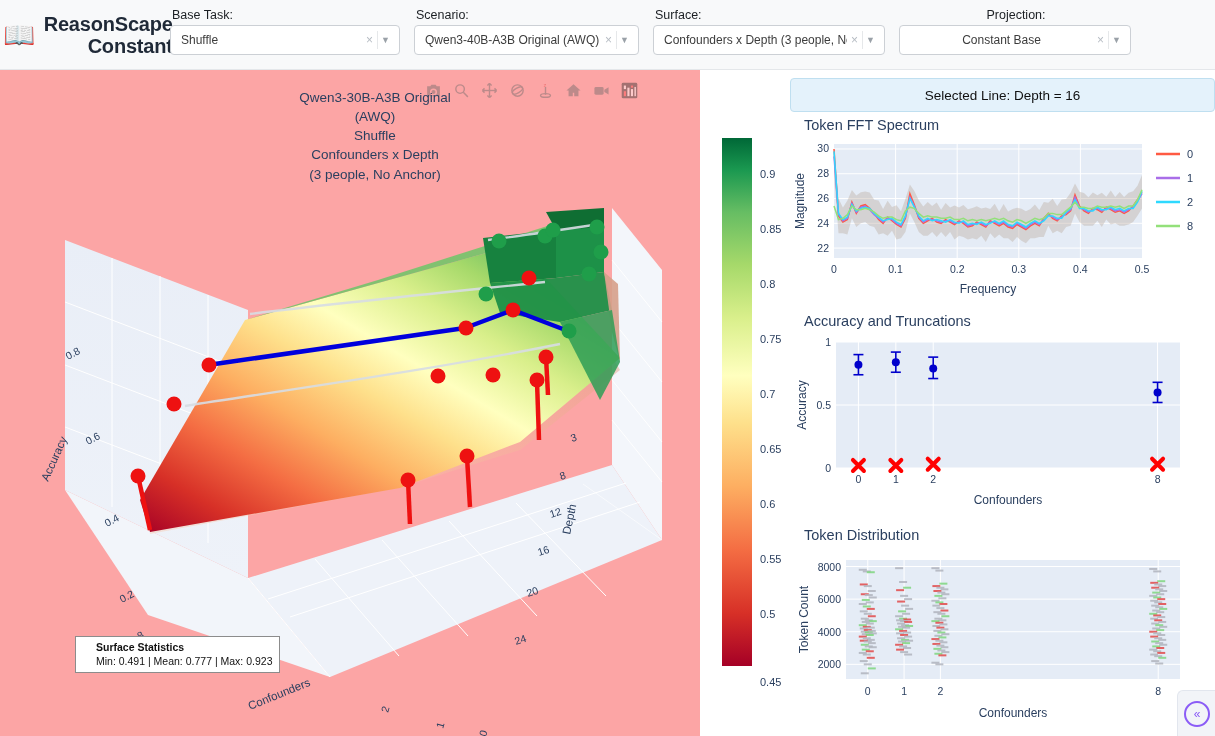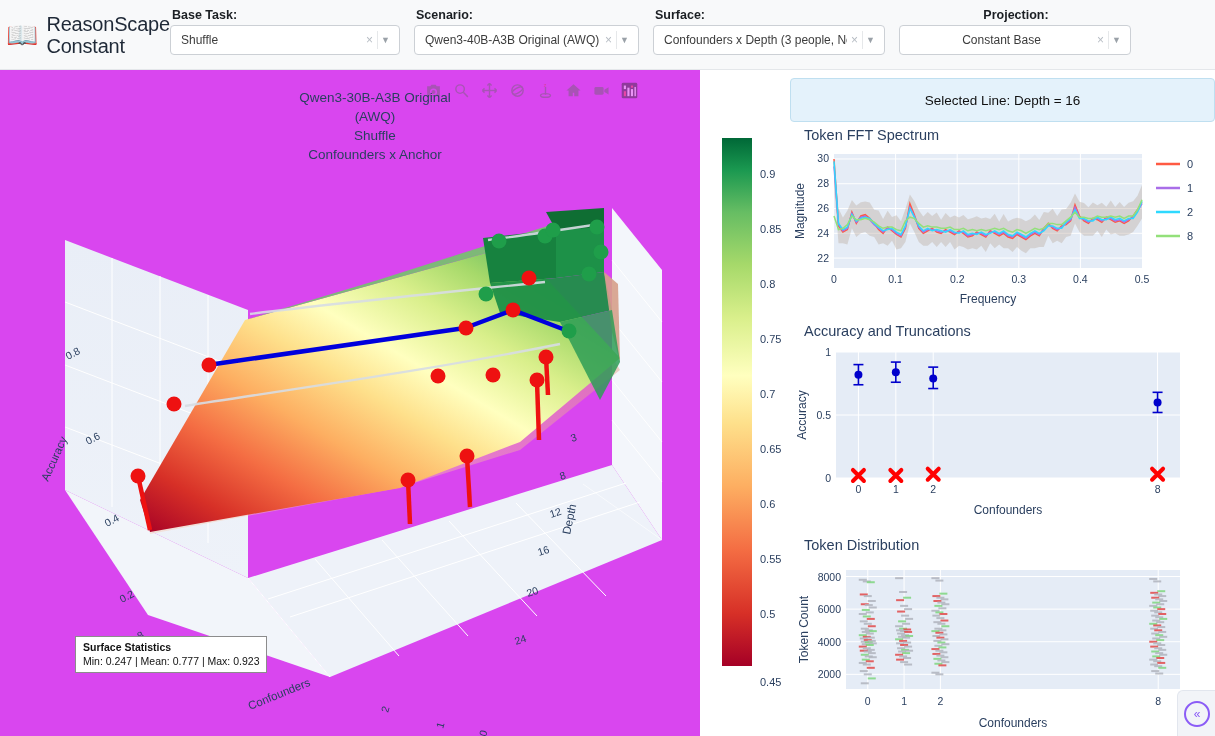--- a/index.html
+++ b/index.html
@@ -17,26 +17,26 @@
     position: absolute; top:0; left:0; width:1215px; height:70px;
     background:#f8f9fa; border-bottom:1px solid #e4e7ea;
     display:flex; align-items:flex-start;
   }
   #brand {
     width:170px; height:70px; display:flex; align-items:center;
     justify-content:center; gap:8px; padding-left:6px;
   }
   #brand .logo { font-size:26px; line-height:1; }
   #brand .brand-text {
-    font-size:20px; font-weight:normal; color:#1f2937; line-height:1.1;
-    text-align:left; letter-spacing:-0.2px;
+    font-size:20px; font-weight:bold; color:#1f2937; line-height:1.1;
+    text-align:right; letter-spacing:-0.2px;
   }
   .ctrl { padding-top:8px; }
   .ctrl .lbl {
-    font-size:12.5px; font-weight:bold; color:#1b1f23;
+    font-size:12.5px; font-weight:normal; color:#1b1f23;
     margin:0 0 3px 2px; display:block;
   }
   .dd {
     position:relative; height:30px; background:#fff;
     border:1px solid #ccd0d5; border-radius:4px;
     display:flex; align-items:center; padding:0 0 0 10px;
     font-size:12px; color:#444;
   }
   .dd .val {
     flex:1; white-space:nowrap; overflow:hidden; text-overflow:clip;
@@ -50,52 +50,52 @@
   }
   .dd .sep { width:1px; height:18px; background:#e6e8ea; }
   #c-base   { width:230px; }
   #c-scen   { width:225px; margin-left:14px; }
   #c-surf   { width:232px; margin-left:14px; }
   #c-proj   { width:232px; margin-left:14px;text-align:center; }
 
   
   #plot3d {
     position:absolute; left:0; top:70px; width:700px; height:666px;
-    background:#d946ef;
+    background:#fca5a5;
   }
   #modebar {
     position:absolute; right:62px; top:12px; display:flex; gap:11px;
     align-items:center; opacity:.42;
   }
   #modebar .mb { width:17px; height:17px; display:block; }
   #modebar .mb.active { opacity:1; }
   #title3d {
     position:absolute; left:225px; top:18px; width:300px; text-align:center;
     font-size:13.5px; color:#2a3f5f; line-height:1.42;
   }
   #surfstats {
     position:absolute; left:75px; top:566px;
-    border:1px solid #8c8c8c; background:#fff; padding:3px 7px 4px 7px;
+    border:1px solid #8c8c8c; background:#fff; padding:3px 7px 4px 20px;
     font-size:10.5px; color:#111; line-height:1.35;
   }
   #surfstats .h { font-weight:bold; }
   svg.s3d { position:absolute; left:0; top:0; }
   .ax-lbl { font-size:11.5px; fill:#2a3f5f; font-family:"Liberation Sans",sans-serif; }
   .ax-tk  { font-size:10.5px; fill:#2a3f5f; font-family:"Liberation Sans",sans-serif; }
 
   
   #colorbar { position:absolute; left:722px; top:138px; width:34px; height:528px; }
   #cb-grad { width:30px; height:528px; }
   .cb-tk { position:absolute; left:38px; font-size:11px; color:#2a3f5f;
            transform:translateY(-50%); white-space:nowrap; }
 
   
   #right { position:absolute; left:790px; top:78px; width:425px; height:658px; }
   #sel-banner {
-    width:425px; height:44px; background:#e4f2fb; border:1px solid #bfdff0;
+    width:425px; height:34px; background:#e4f2fb; border:1px solid #bfdff0;
     border-radius:4px; display:flex; align-items:center; justify-content:center;
     font-size:13.5px; color:#111;
   }
   .sub-title {
     font-size:14.5px; color:#2a3f5f; margin:0; padding:0;
     font-family:"Liberation Sans",sans-serif;
   }
   .mini-chart { position:relative; }
 
   
@@ -205,21 +205,22 @@
         <rect x="4" y="5" width="3" height="5" fill="#fff"></rect>
         <rect x="14" y="5" width="3" height="3" fill="#f44"></rect>
         <rect x="19" y="7" width="2" height="13" fill="#fff"></rect>
         </svg>
     </div>
 
     <div id="title3d">
       <div>Qwen3-30B-A3B Original</div>
       <div>(AWQ)</div>
       <div>Shuffle</div>
-      <div>Confounders x Anchor</div>
+      <div>Confounders x Depth</div>
+      <div>(3 people, No Anchor)</div>
     </div>
 
     <svg class="s3d" width="700" height="666">
       <defs>
         <linearGradient id="gsurf" x1="0" y1="1" x2="1" y2="0">
           <stop offset="0%" stop-color="#a50026"></stop>
           <stop offset="12%" stop-color="#d73027"></stop>
           <stop offset="24%" stop-color="#f46d43"></stop>
           <stop offset="36%" stop-color="#fdae61"></stop>
           <stop offset="48%" stop-color="#fee08b"></stop>
@@ -352,21 +353,21 @@
         <text class="ax-tk" x="551" y="448" transform="rotate(-18 551 448)">12</text>
         <text class="ax-tk" x="539" y="486" transform="rotate(-18 539 486)">16</text>
         <text class="ax-tk" x="528" y="527" transform="rotate(-18 528 527)">20</text>
         <text class="ax-tk" x="516" y="575" transform="rotate(-18 516 575)">24</text>
         <text class="ax-lbl" x="570" y="465" transform="rotate(-78 570 465)">Depth</text>
       </g>
     </svg>
 
     <div id="surfstats">
       <div class="h">Surface Statistics</div>
-      <div>Min: 0.247 | Mean: 0.777 | Max: 0.923</div>
+      <div>Min: 0.491 | Mean: 0.777 | Max: 0.923</div>
     </div>
   </div>
 
   <div id="colorbar">
     <svg id="cb-grad" width="30" height="528">
       <defs>
         <linearGradient id="cbg" x1="0" y1="1" x2="0" y2="0">
           <stop offset="0%" stop-color="#a50026"></stop>
           <stop offset="10%" stop-color="#d73027"></stop>
           <stop offset="22%" stop-color="#f46d43"></stop>

